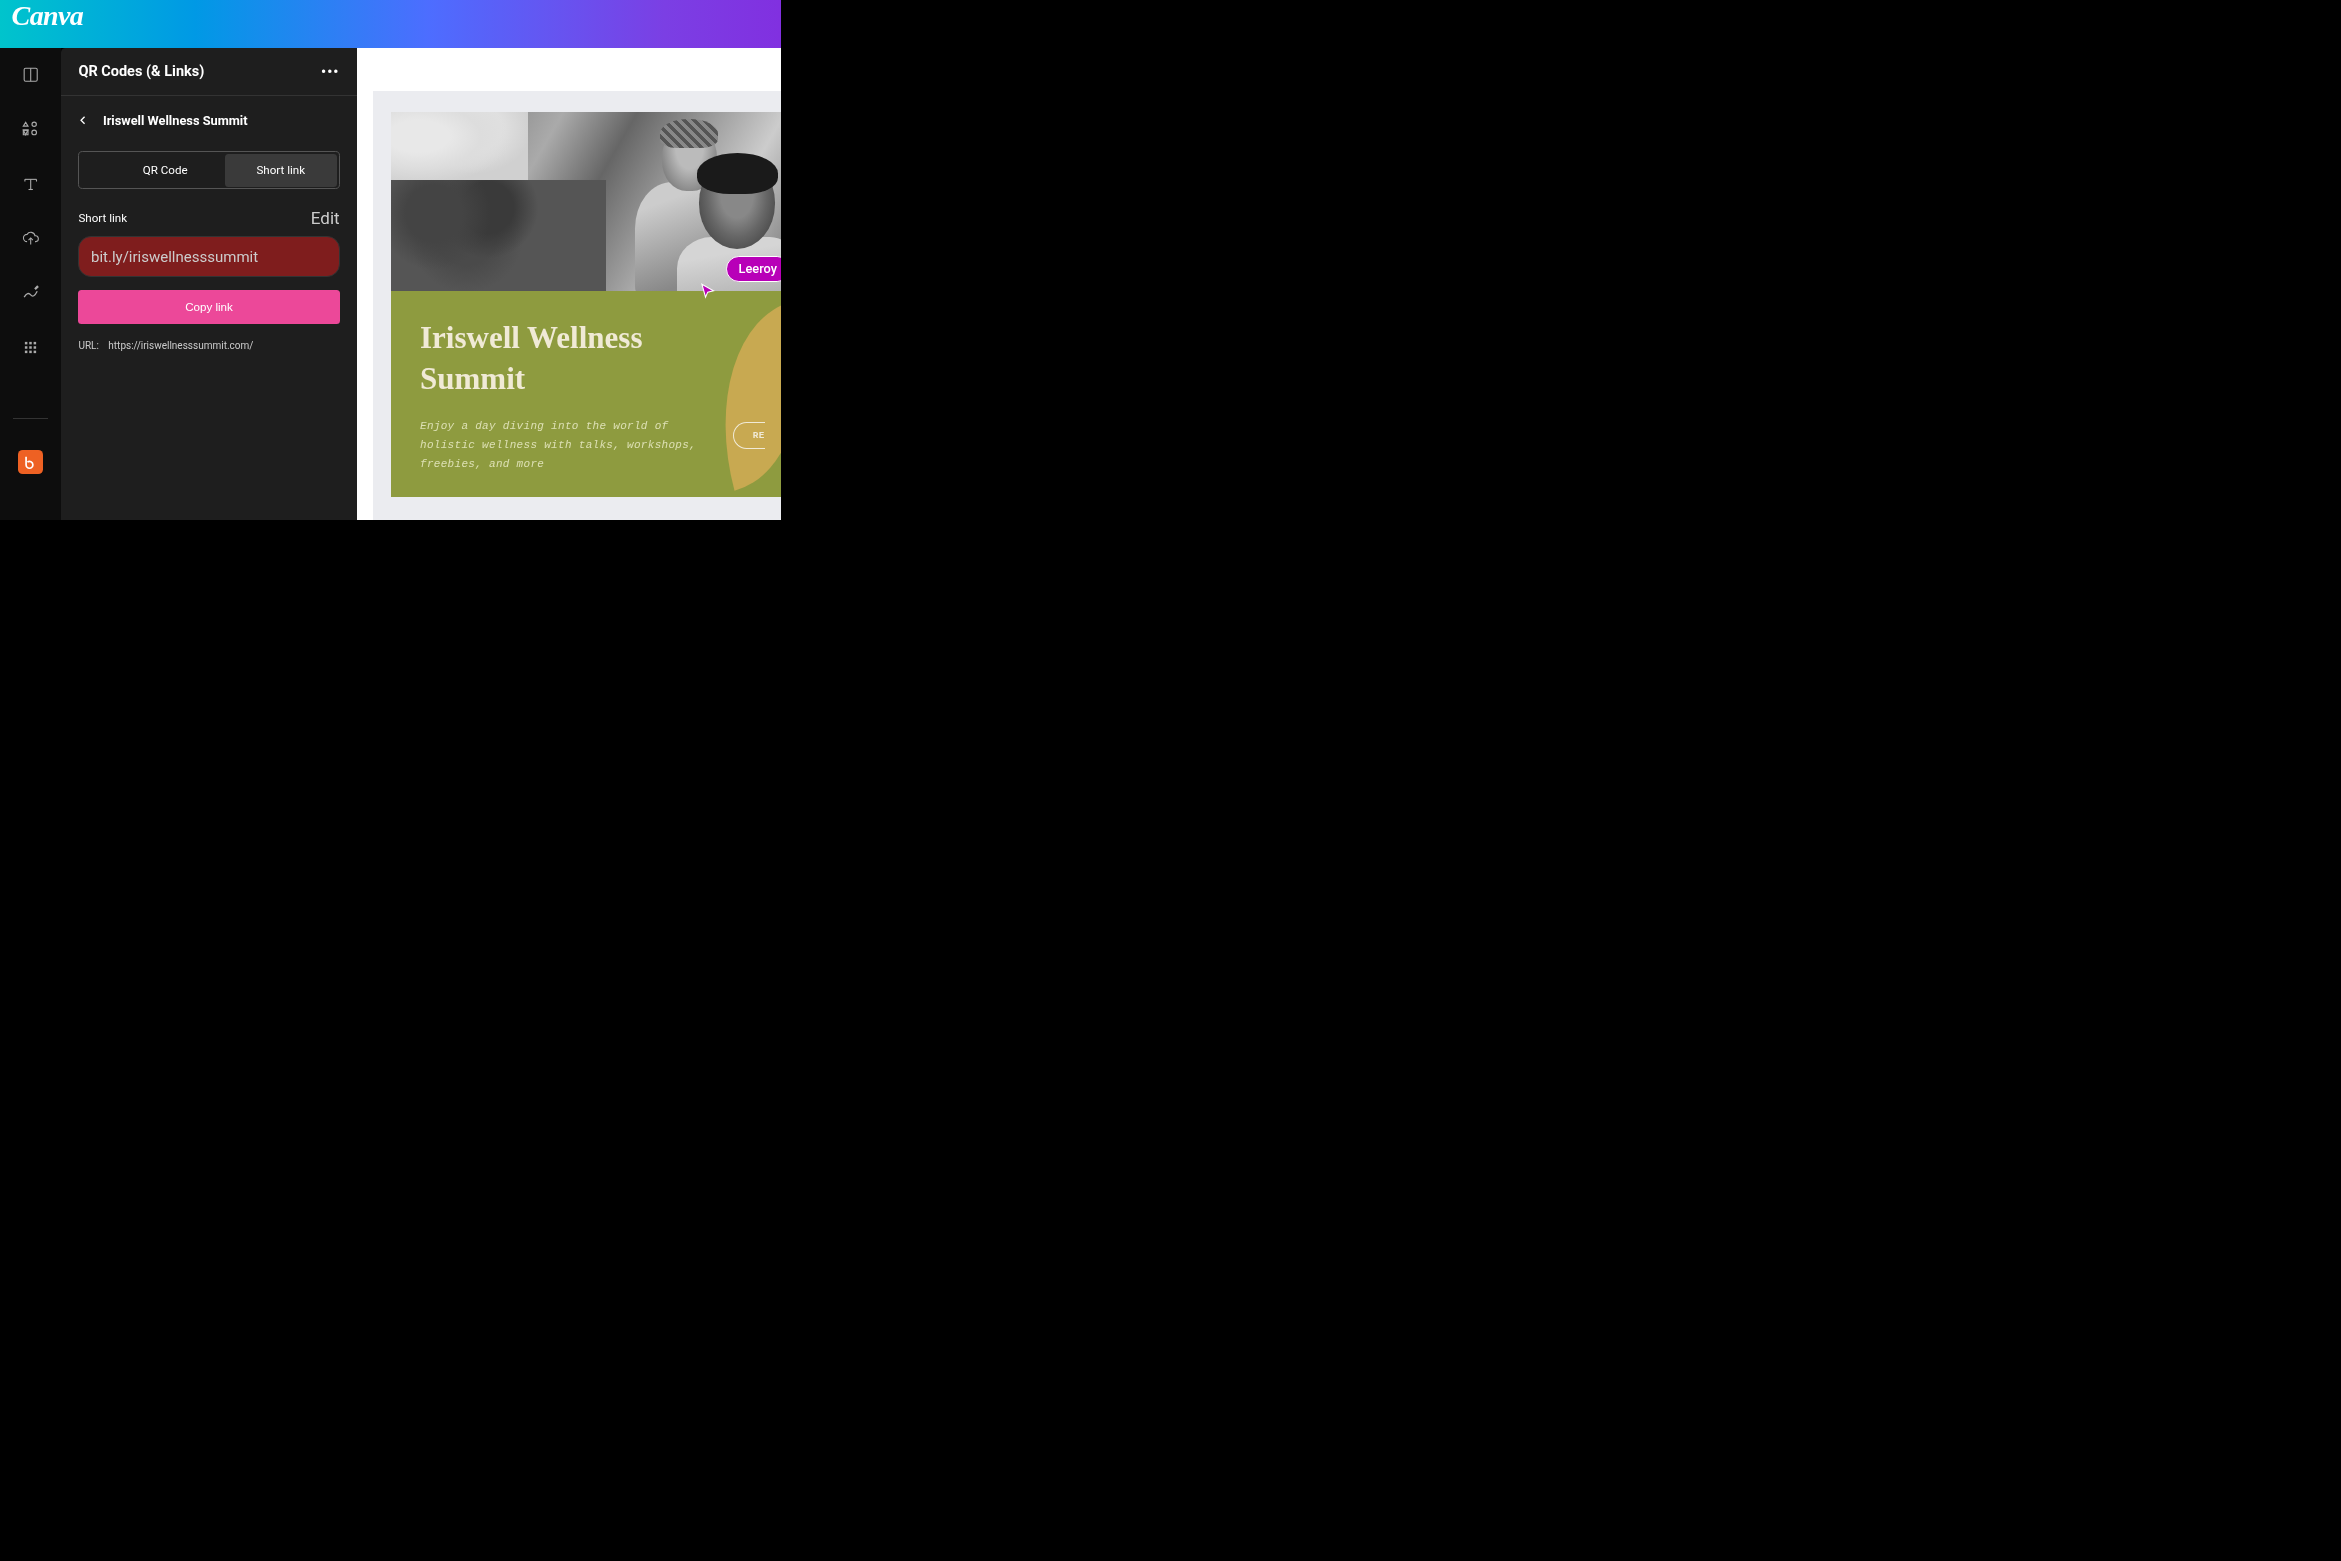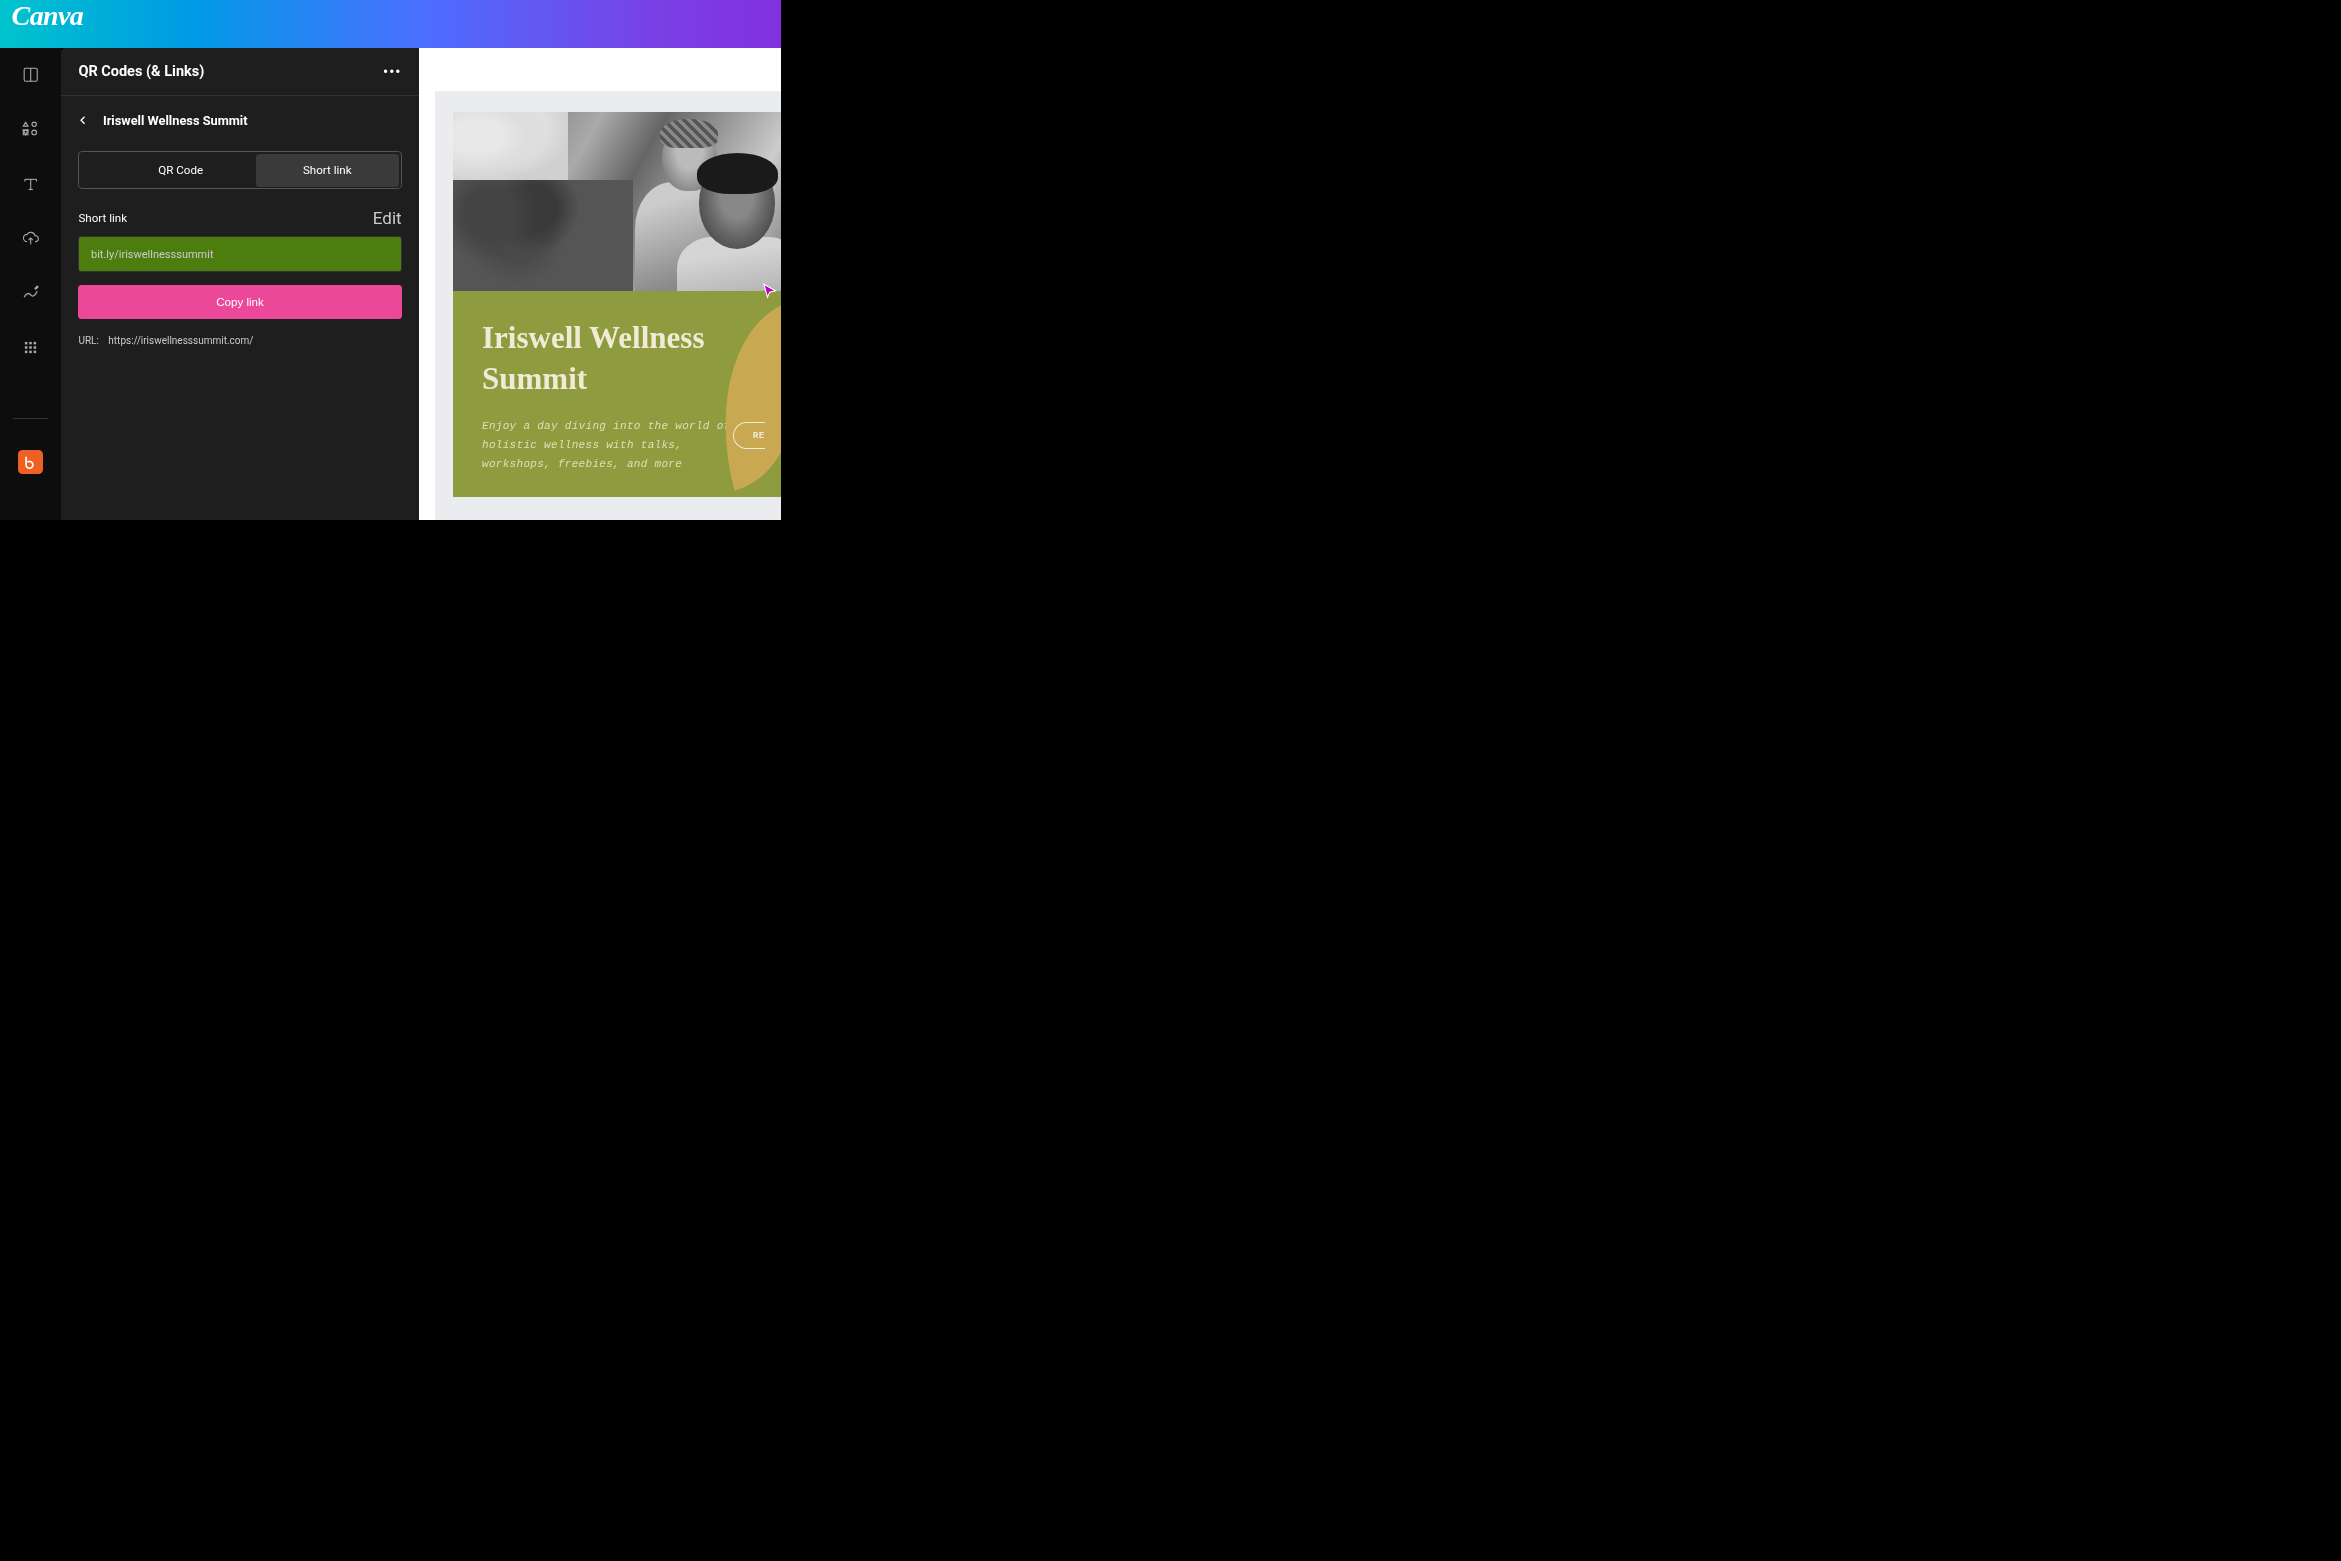--- a/index.html
+++ b/index.html
@@ -71,21 +71,21 @@
       width: 24.4px;
       height: 24.4px;
       background: #ee6123;
       border-radius: 4.6px;
       display: flex;
       align-items: center;
       justify-content: center;
     }
     
     .panel {
-      width: 358px;
+      width: 296px;
       background: #1e1e1e;
       display: flex;
       flex-direction: column;
       border-top-left-radius: 4.6px;
     }
     
     .panel-header {
       display: flex;
       justify-content: space-between;
       align-items: center;
@@ -168,26 +168,26 @@
       font-size: 11.6px;
     }
     
     .edit-link {
       color: #ccc;
       font-size: 17px;
     }
     
     .link-input {
       width: 100%;
-      background: #4d7c0f;
+      background: #7f1d1d;
       border: 0.6px solid #333;
-      border-radius: 3px;
+      border-radius: 13px;
       padding: 10.5px 11.6px;
       color: #ccc;
-      font-size: 11px;
+      font-size: 15px;
       margin-bottom: 12.8px;
     }
     
     .copy-btn {
       width: 100%;
       background: #ec4899;
       border: none;
       border-radius: 3.5px;
       padding: 10.5px;
       color: #fff;

